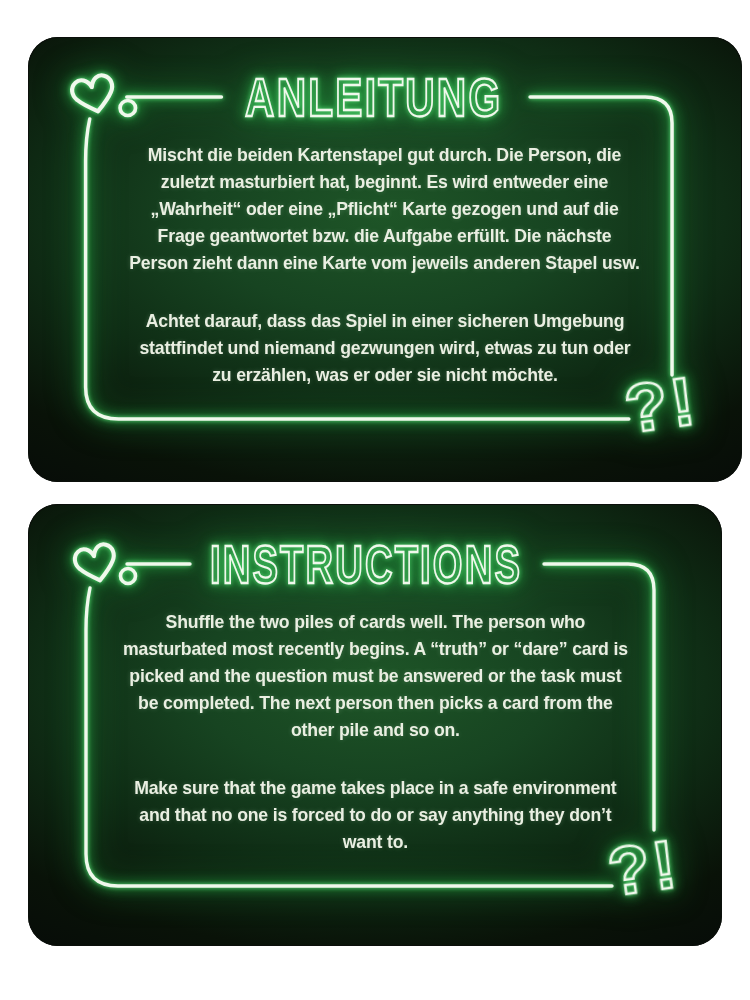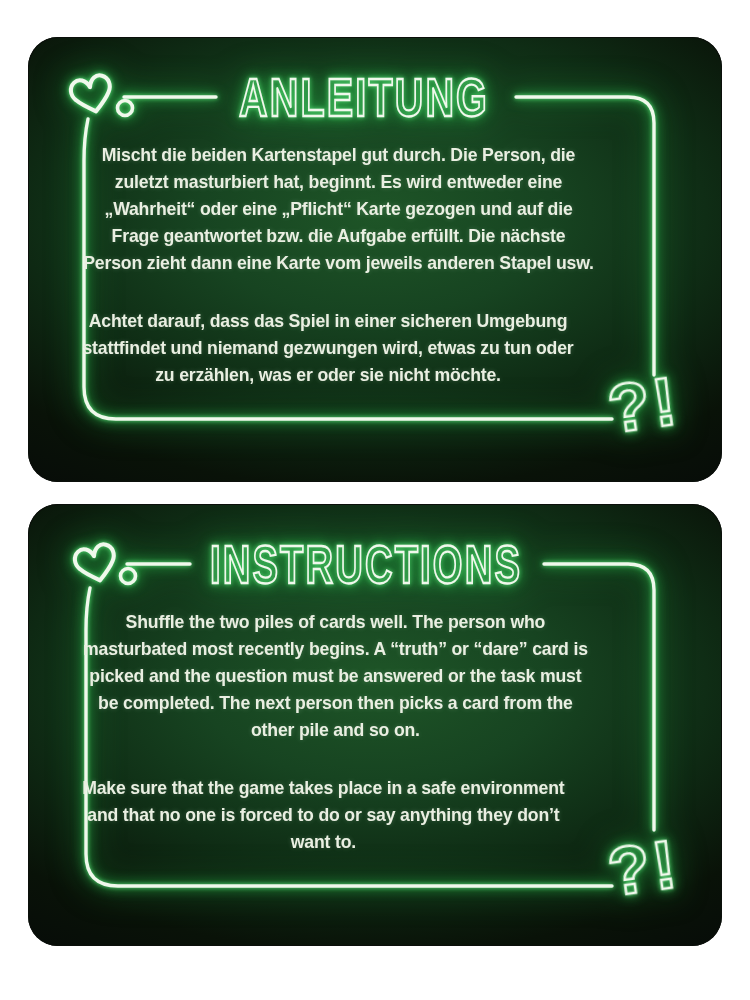--- a/index.html
+++ b/index.html
@@ -2,39 +2,39 @@
 <html><head>
 <meta charset="utf-8">
 <style>
   html,body{margin:0;padding:0;background:#ffffff;}
   .page{position:relative;width:750px;height:1000px;background:#ffffff;overflow:hidden;
         font-family:"Liberation Sans",sans-serif;}
   .card{position:absolute;left:28px;width:694px;border-radius:30px;overflow:hidden;
         background:
           radial-gradient(85% 75% at 50% 40%, #1e5527 0%, #174421 30%, #0f2d15 56%, #091208 82%, #070c08 100%);
         box-shadow:0 0 0 1px #0b0f0b inset;}
-  .card-1{top:37px;height:445px;}
+  .card-1{top:37px;height:445px;padding-left:20px;}
   .card-2{top:504px;height:442px;}
 
   .frame{position:absolute;inset:0;width:100%;height:100%;display:block;}
   .neon{filter:
         drop-shadow(0 0 2px rgba(96,235,128,0.95))
         drop-shadow(0 0 6px rgba(46,191,79,0.85))
         drop-shadow(0 0 15px rgba(30,160,60,0.55));}
   .neon path,.neon circle{fill:none;stroke:#f0f8ec;stroke-linecap:round;stroke-linejoin:round;}
   .tube{stroke-width:3.4;}
   .heart{stroke-width:4;}
   .dot{stroke-width:3.6;}
   .title-text{font-family:"Liberation Sans",sans-serif;font-weight:bold;font-size:54px;
         letter-spacing:3px;fill:none;stroke:#f0f8ec;stroke-width:2.3;text-anchor:middle;}
   .qbang{font-family:"Liberation Sans",sans-serif;font-weight:bold;font-size:68px;
         letter-spacing:3px;fill:none;stroke:#f0f8ec;stroke-width:2.5;}
 
   .body-text{position:absolute;top:104px;left:36px;right:36px;display:flex;
-        flex-direction:column;align-items:flex-start;gap:31px;}
+        flex-direction:column;align-items:center;gap:31px;}
   .body-text p{margin:0;white-space:pre;text-align:center;
         font-weight:bold;font-size:19px;line-height:27px;letter-spacing:-0.2px;
         color:#eaefe2;transform:scaleX(0.93);transform-origin:50% 0;
         text-shadow:0 0 6px rgba(215,255,220,0.22);}
 </style>
 </head>
 <body>
 
 <div class="page">
 

